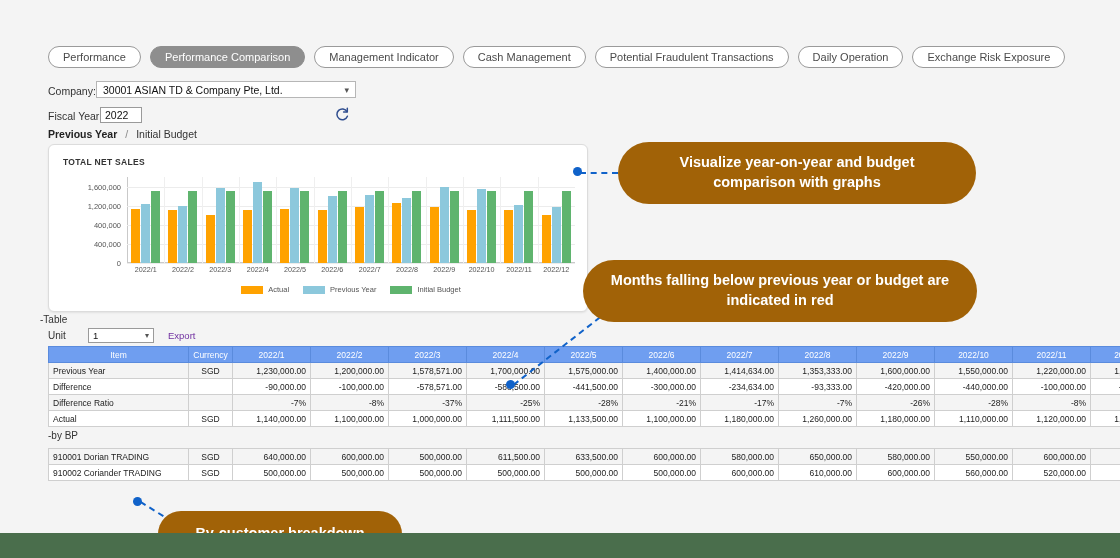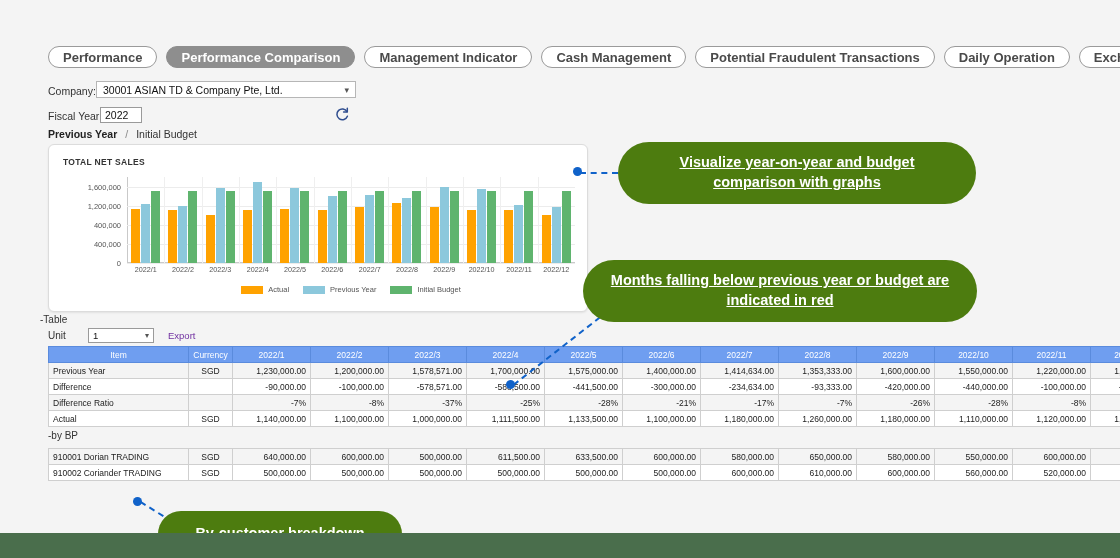--- a/index.html
+++ b/index.html
@@ -11,21 +11,21 @@
     position:relative; overflow:hidden;
     -webkit-font-smoothing:antialiased;
   }
   .green-band{ position:absolute; left:0; bottom:0; width:1120px; height:25px; background:#4a6e4c; }
 
   
   .tabs{ position:absolute; left:48px; top:46px; display:flex; gap:9px; align-items:center; }
   .tab{
     border:1px solid #9a9a9a; border-radius:14px; height:22px;
     padding:0 14px; display:flex; align-items:center; justify-content:center;
-    font-size:13px; color:#4a4a4a; background:#ffffff; white-space:nowrap;font-weight:bold;
+    font-size:11px; color:#4a4a4a; background:#ffffff; white-space:nowrap;
   }
   .tab.active{ background:#8e8e8e; border-color:#8e8e8e; color:#ffffff; }
 
   
   .frm-label{ position:absolute; font-size:10.5px; color:#333; }
   #lbl-company{ left:48px; top:85px; }
   #lbl-fiscal{ left:48px; top:110px; }
   .company-select{
     position:absolute; left:96px; top:81px; width:260px; height:17px;
     border:1px solid #b6b6b6; background:#fff; font-size:10.5px; color:#111;
@@ -94,23 +94,23 @@
   tr.white td{ background:#ffffff; }
   td.red{ color:#ff0000; }
   td.indent{ padding-left:18px; }
 
   #main-table{ left:48px; top:346px; width:1024px; }
   .bybp-lbl{ position:absolute; left:48px; top:430px; font-size:10px; color:#333; }
   #bp-table{ left:48px; top:448px; width:1024px; }
 
   
   .callout{
-    position:absolute; background:#4d7c0f; color:#fff; border-radius:40px;
+    position:absolute; background:#a16207; color:#fff; border-radius:40px;
     display:flex; align-items:center; justify-content:center; text-align:center;
-    font-weight:bold; font-size:14.5px; line-height:1.35; padding:0 22px;text-decoration:underline;
+    font-weight:bold; font-size:14.5px; line-height:1.35; padding:0 22px;
   }
   #callout-1{ left:618px; top:142px; width:358px; height:62px; }
   #callout-2{ left:583px; top:260px; width:394px; height:62px; }
   #callout-3{ left:158px; top:511px; width:244px; height:46px; font-size:14.5px; }
   .dot{ position:absolute; width:9px; height:9px; border-radius:50%; background:#1062c9; }
   #dot-1{ left:573px; top:167px; }
   #dot-2{ left:506px; top:380px; }
   #dot-3{ left:133px; top:497px; }
   .dash{ position:absolute; border-top:2px dashed #1062c9; transform-origin:0 0; }
 </style>

